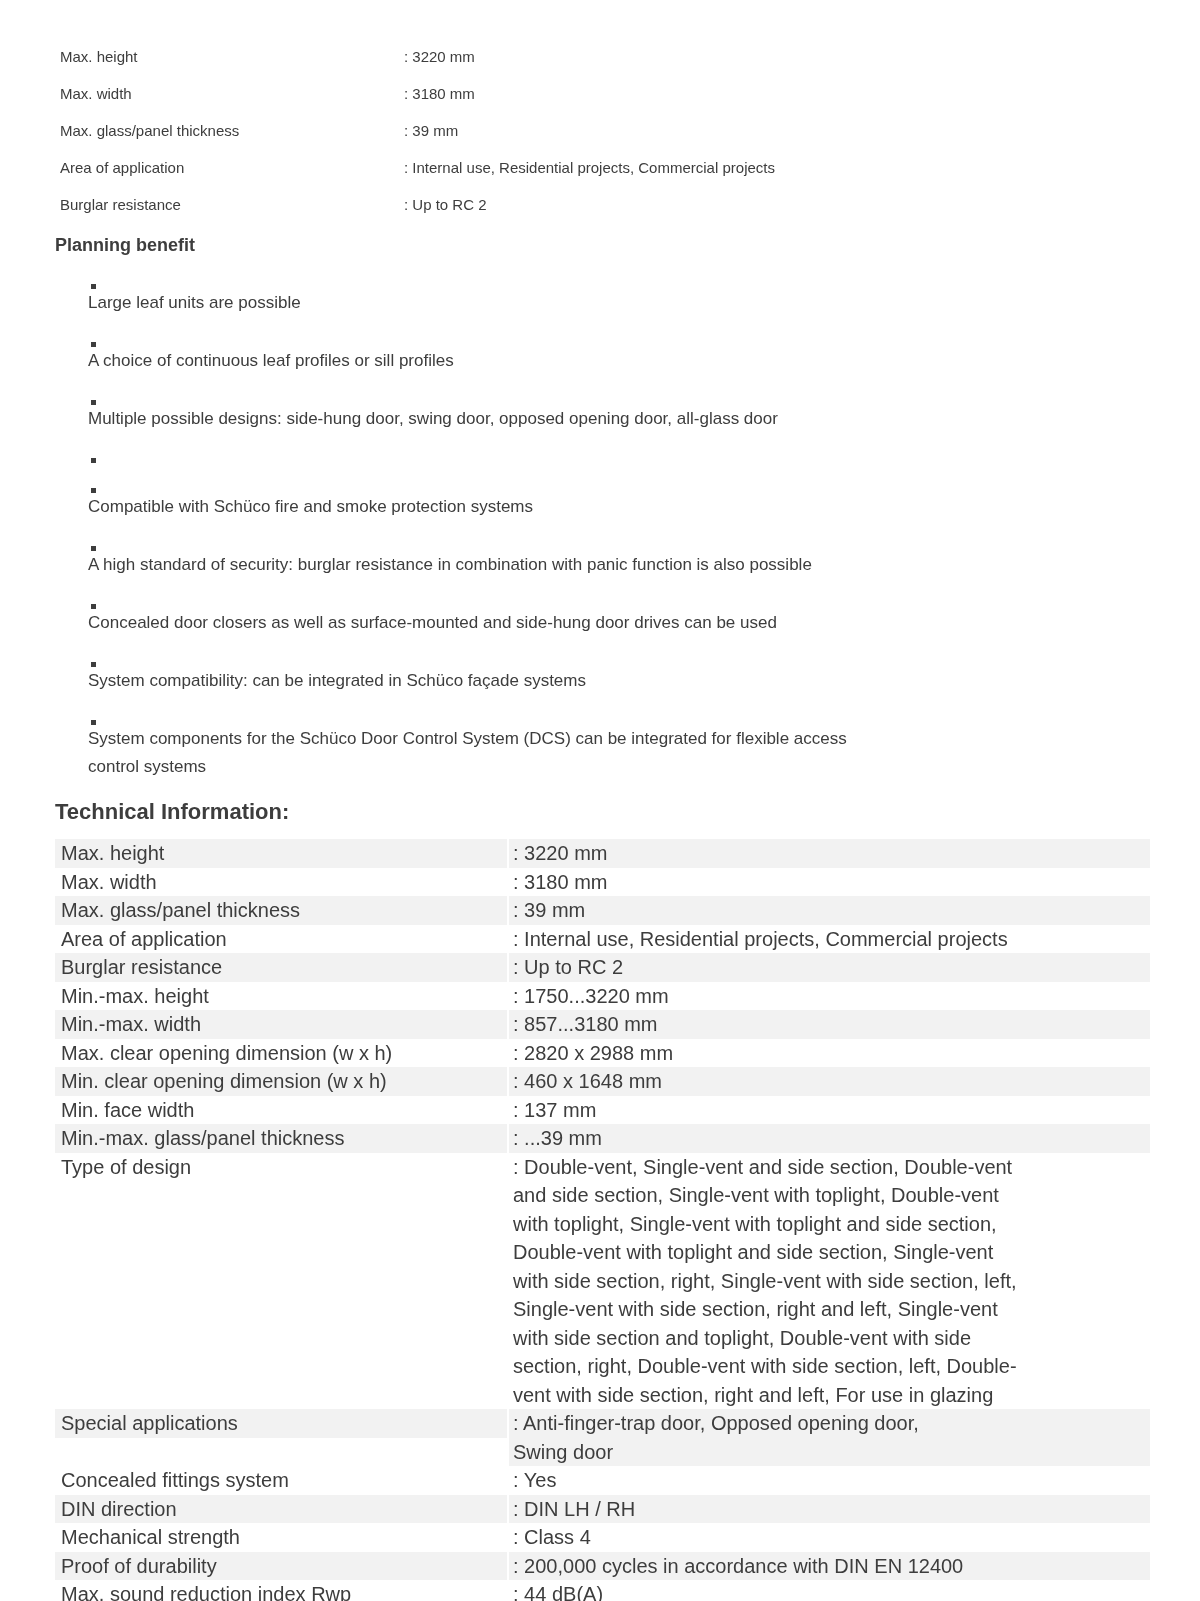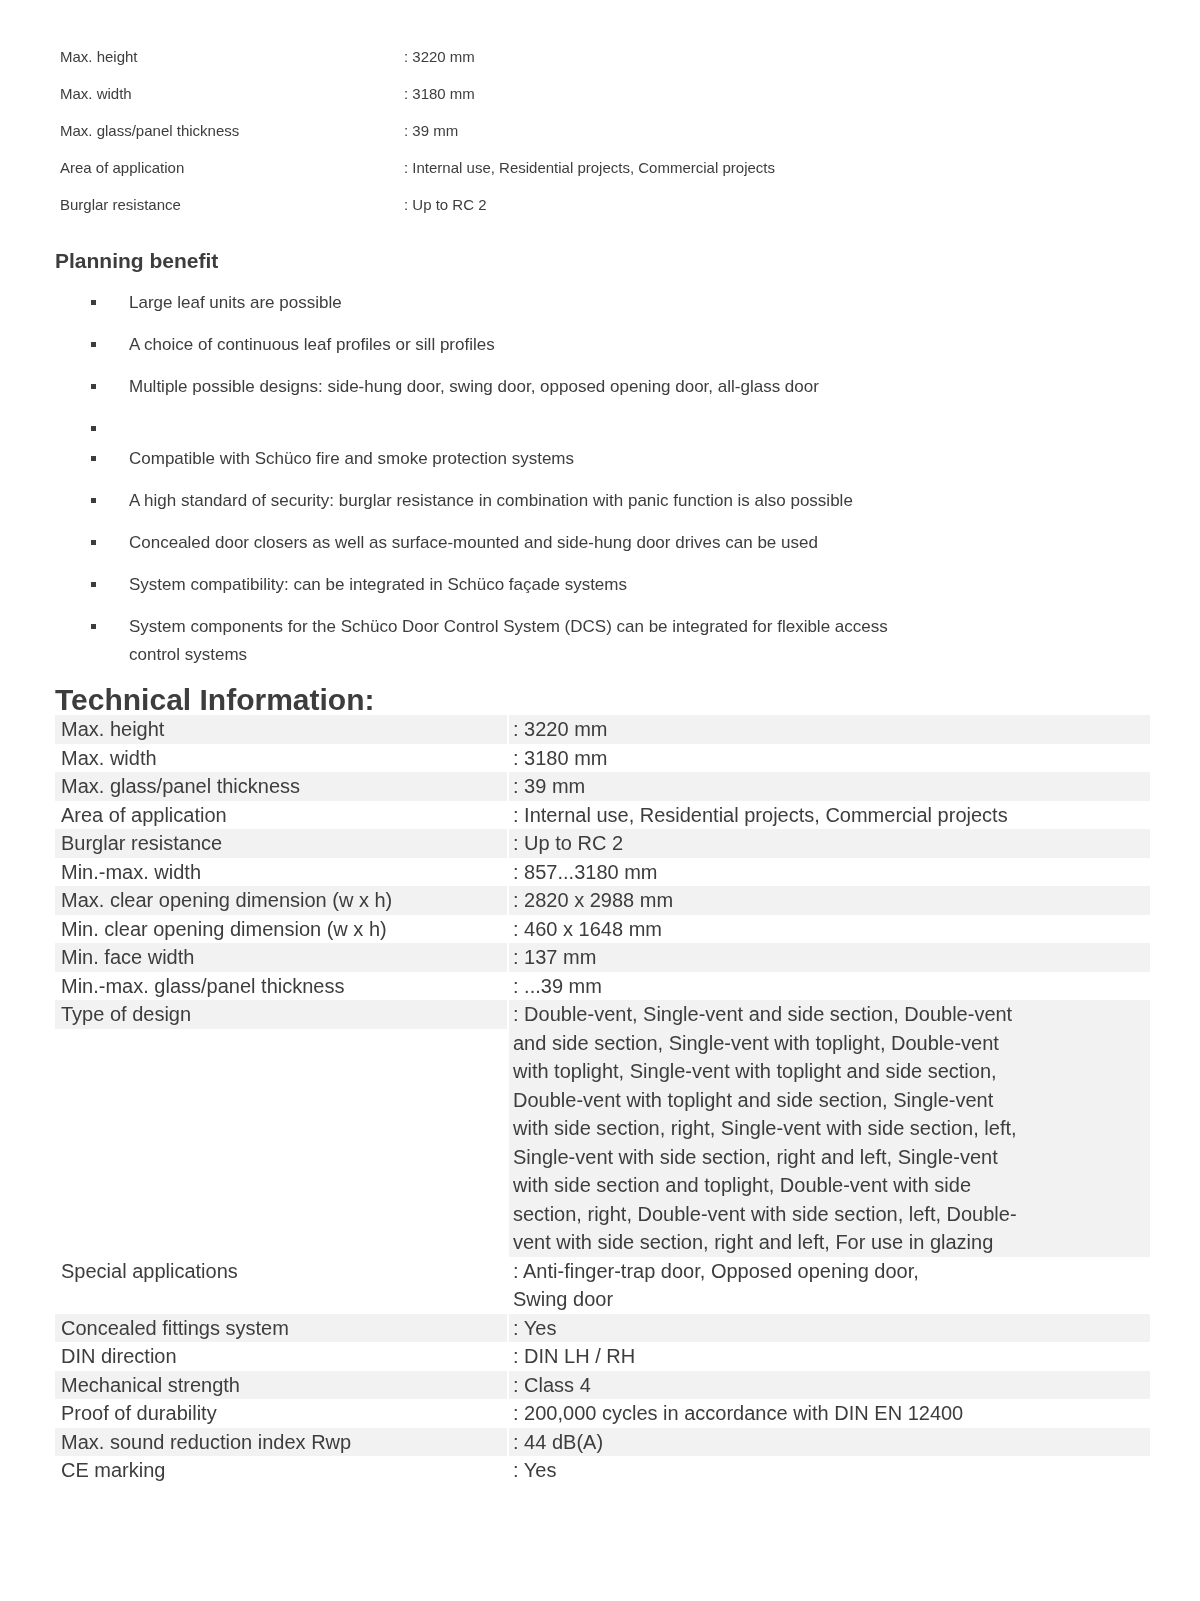--- a/index.html
+++ b/index.html
@@ -19,50 +19,51 @@
   }
 
   
   .summary { }
   .s-row { display: flex; line-height: 37px; font-size: 15px; }
   .s-label { width: 345px; padding-left: 5px; flex: none; }
   .s-value { padding-left: 4px; white-space: pre-line; }
 
   
   h2.planning {
-    font-size: 21px;
+    font-size: 18px;
     line-height: 24px;
-    margin: 26px 0 16px 0;
+    margin: 10px 0 16px 0;
     font-weight: bold;
   }
   ul.bullets { list-style: none; margin: 0; padding: 0; }
   ul.bullets li {
     display: flex;
     align-items: flex-start;
     margin-bottom: 14px;
+    flex-direction: column;
   }
   .sq {
     flex: none;
     width: 5px;
     height: 5px;
     margin: 11px 0 0 36px;
     background: var(--text);
   }
   .bullet-text {
     margin-left: 33px;
     font-size: 17px;
     line-height: 28px;
     white-space: pre-line;
   }
 
   
   h1.tech {
-    font-size: 30px;
+    font-size: 22px;
     line-height: 30px;
-    margin: 16px 0 0 0;
+    margin: 16px 0 12px 0;
     font-weight: bold;
   }
   .ttable { width: 1095px; }
   .t-row {
     display: flex;
     align-items: flex-start;
     column-gap: 2px;
     font-size: 20px;
     line-height: 28.5px;
   }
@@ -176,20 +177,24 @@
       <div class="t-row">
         <div class="t-label">Area of application</div>
         <div class="t-value">: Internal use, Residential projects, Commercial projects</div>
       </div>
 
       <div class="t-row">
         <div class="t-label">Burglar resistance</div>
         <div class="t-value">: Up to RC 2</div>
       </div>
 
+      <div class="t-row">
+        <div class="t-label">Min.-max. height</div>
+        <div class="t-value">: 1750...3220 mm</div>
+      </div>
 
       <div class="t-row">
         <div class="t-label">Min.-max. width</div>
         <div class="t-value">: 857...3180 mm</div>
       </div>
 
       <div class="t-row">
         <div class="t-label">Max. clear opening dimension (w x h)</div>
         <div class="t-value">: 2820 x 2988 mm</div>
       </div>

